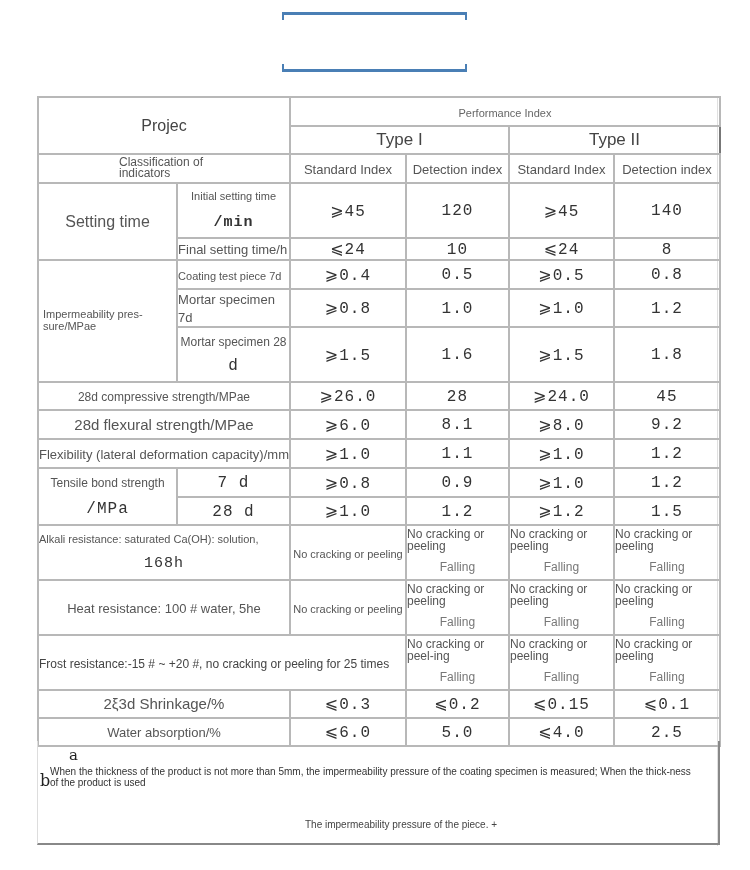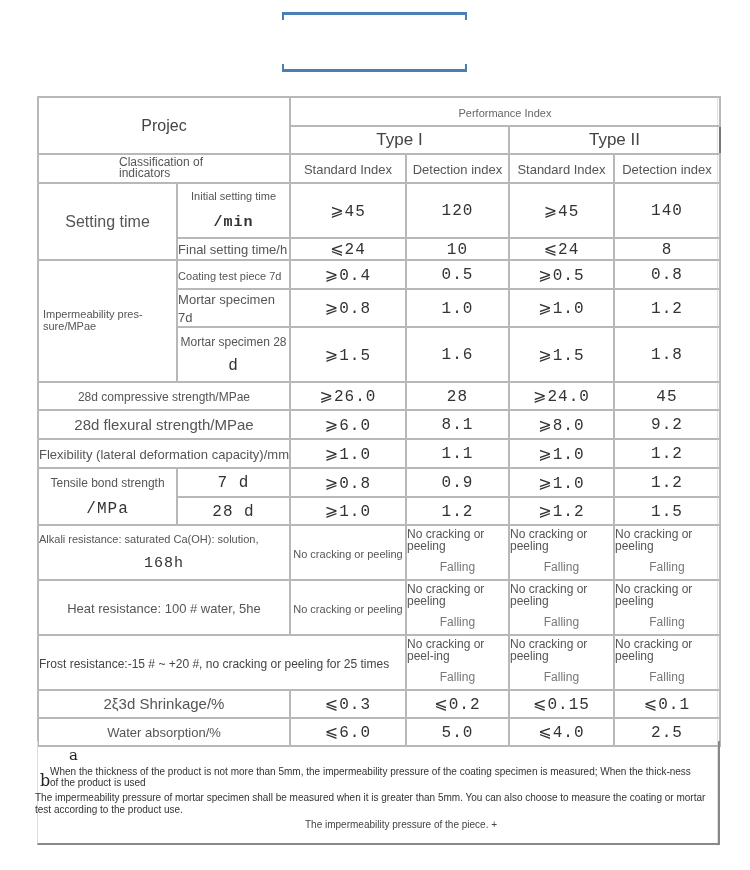--- a/index.html
+++ b/index.html
@@ -240,15 +240,14 @@
     <td><span class="val">⩽4.0</span></td>
     <td><span class="val">2.5</span></td>
   </tr>
 </tbody>
   </table>
 
 <div class="notes">
   <span class="note-a-letter">a</span>
   <span class="note-b-letter">b</span>
   <span class="note-b">When the thickness of the product is not more than 5mm, the impermeability pressure of the coating specimen is measured; When the thick-ness of the product is used</span>
-  <span class="note-c">The impermeability pressure of mortar specimen shall be measured when it is greater than 5mm. You can also choose to measure the coating or mortar test according to the product use.</span>
   <span class="note-d">The impermeability pressure of the piece. +</span>
 </div>
 
 </body></html>

